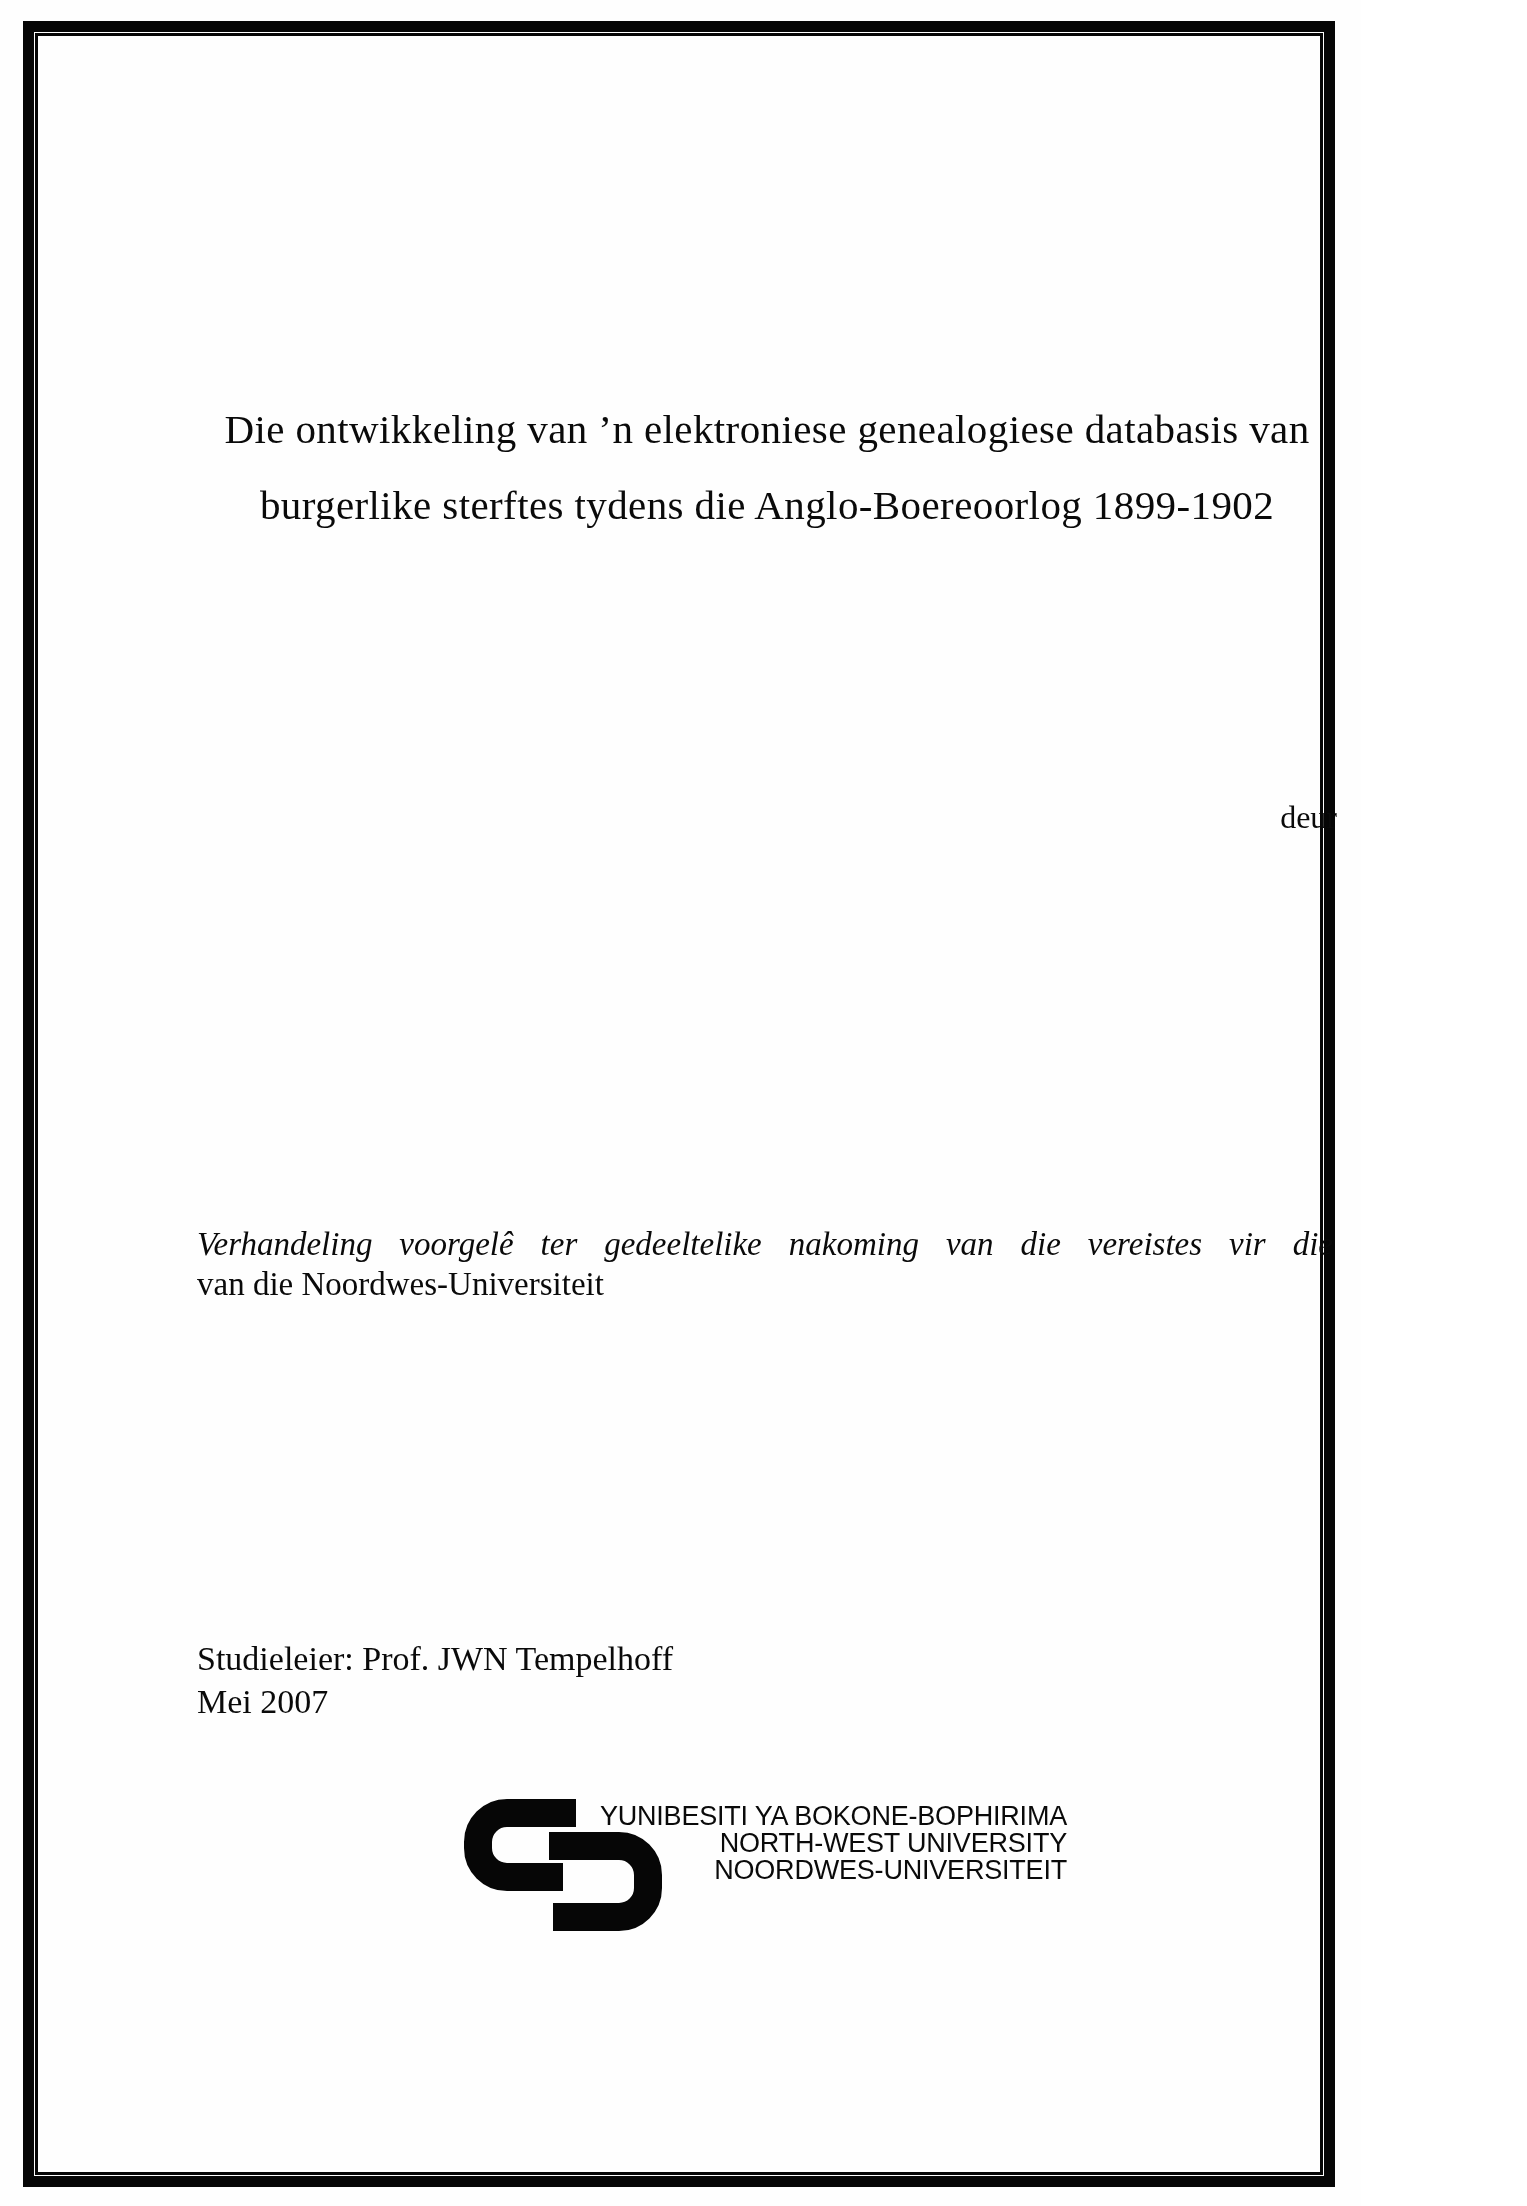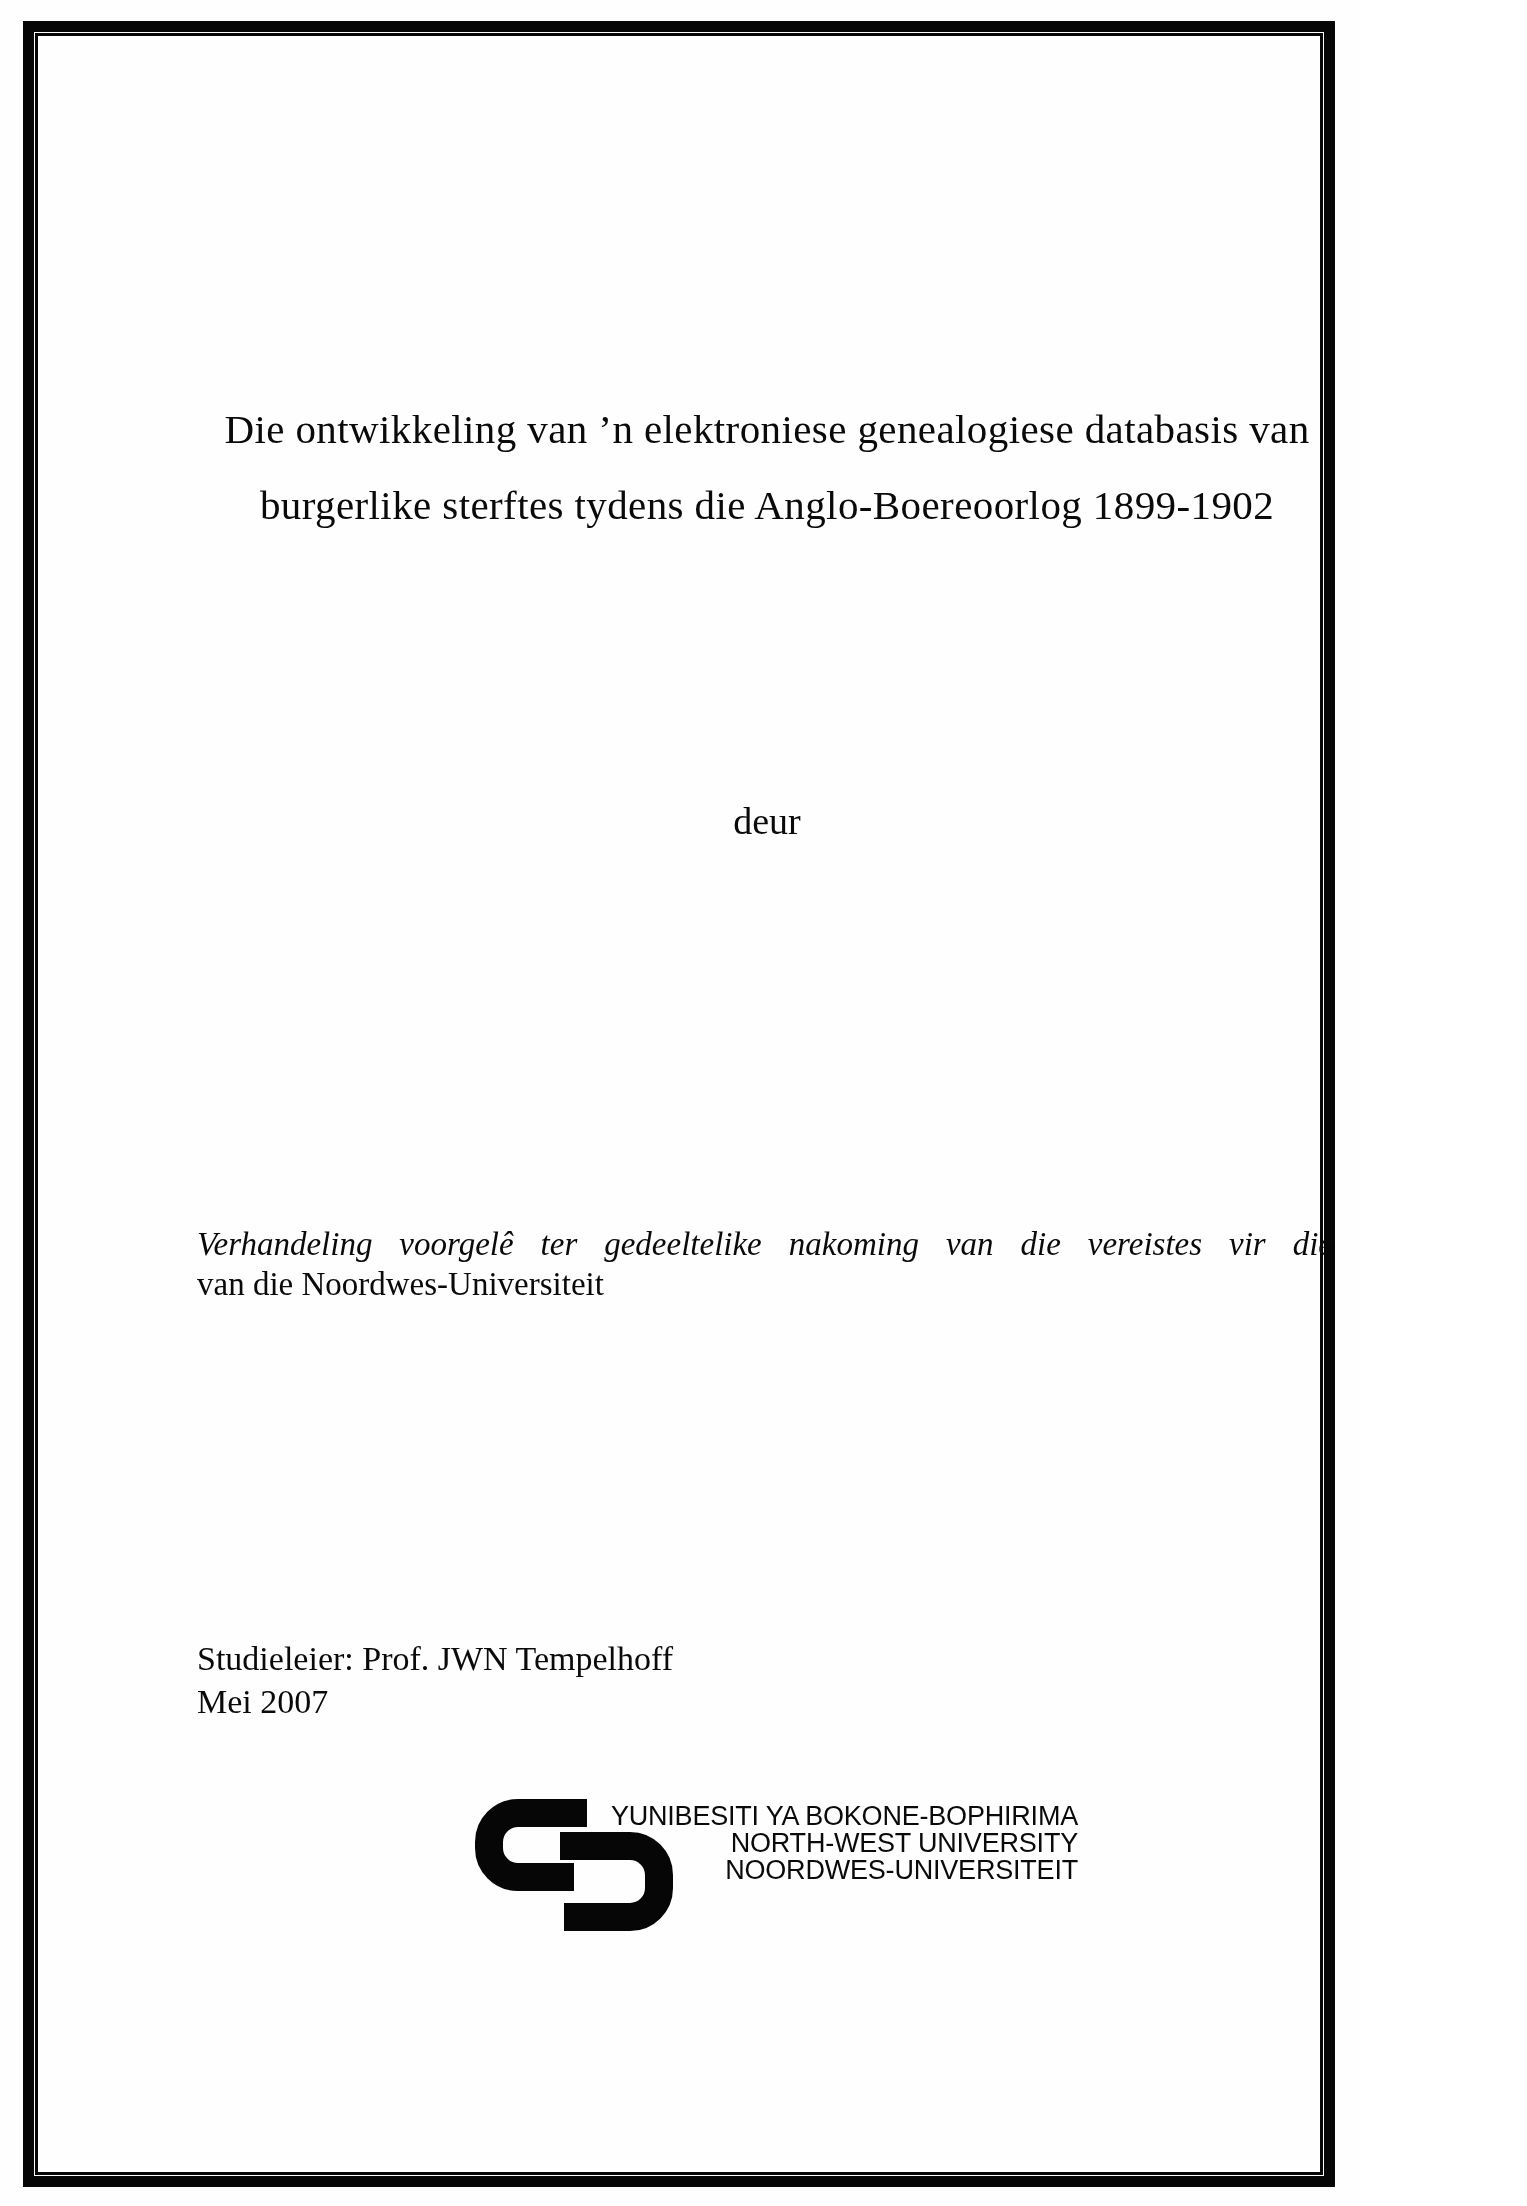--- a/index.html
+++ b/index.html
@@ -46,22 +46,22 @@
     font-size: 41px;
     line-height: 76px;
     letter-spacing: 0.4px;
     white-space: nowrap;
   }
   .byline {
     position: absolute;
     top: 799px;
     left: 197px;
     width: 1140px;
-    text-align: center;
-    font-size: 38px;
+    text-align: right;
+    font-size: 32px;
   }
   .author {
     position: absolute;
     top: 953px;
     left: 197px;
     width: 1140px;
     text-align: center;
     font-size: 38px;
   }
   .statement {
@@ -82,21 +82,21 @@
   }
   .supervisor {
     position: absolute;
     top: 1637px;
     left: 197px;
     font-size: 34px;
     line-height: 43px;
   }
   .logo {
     position: absolute;
-    left: 474px;
+    left: 463px;
     top: 1799px;
     width: 612px;
     height: 140px;
   }
   .logo svg {
     position: absolute;
     left: 0;
     top: 0;
   }
   .logo-text {

